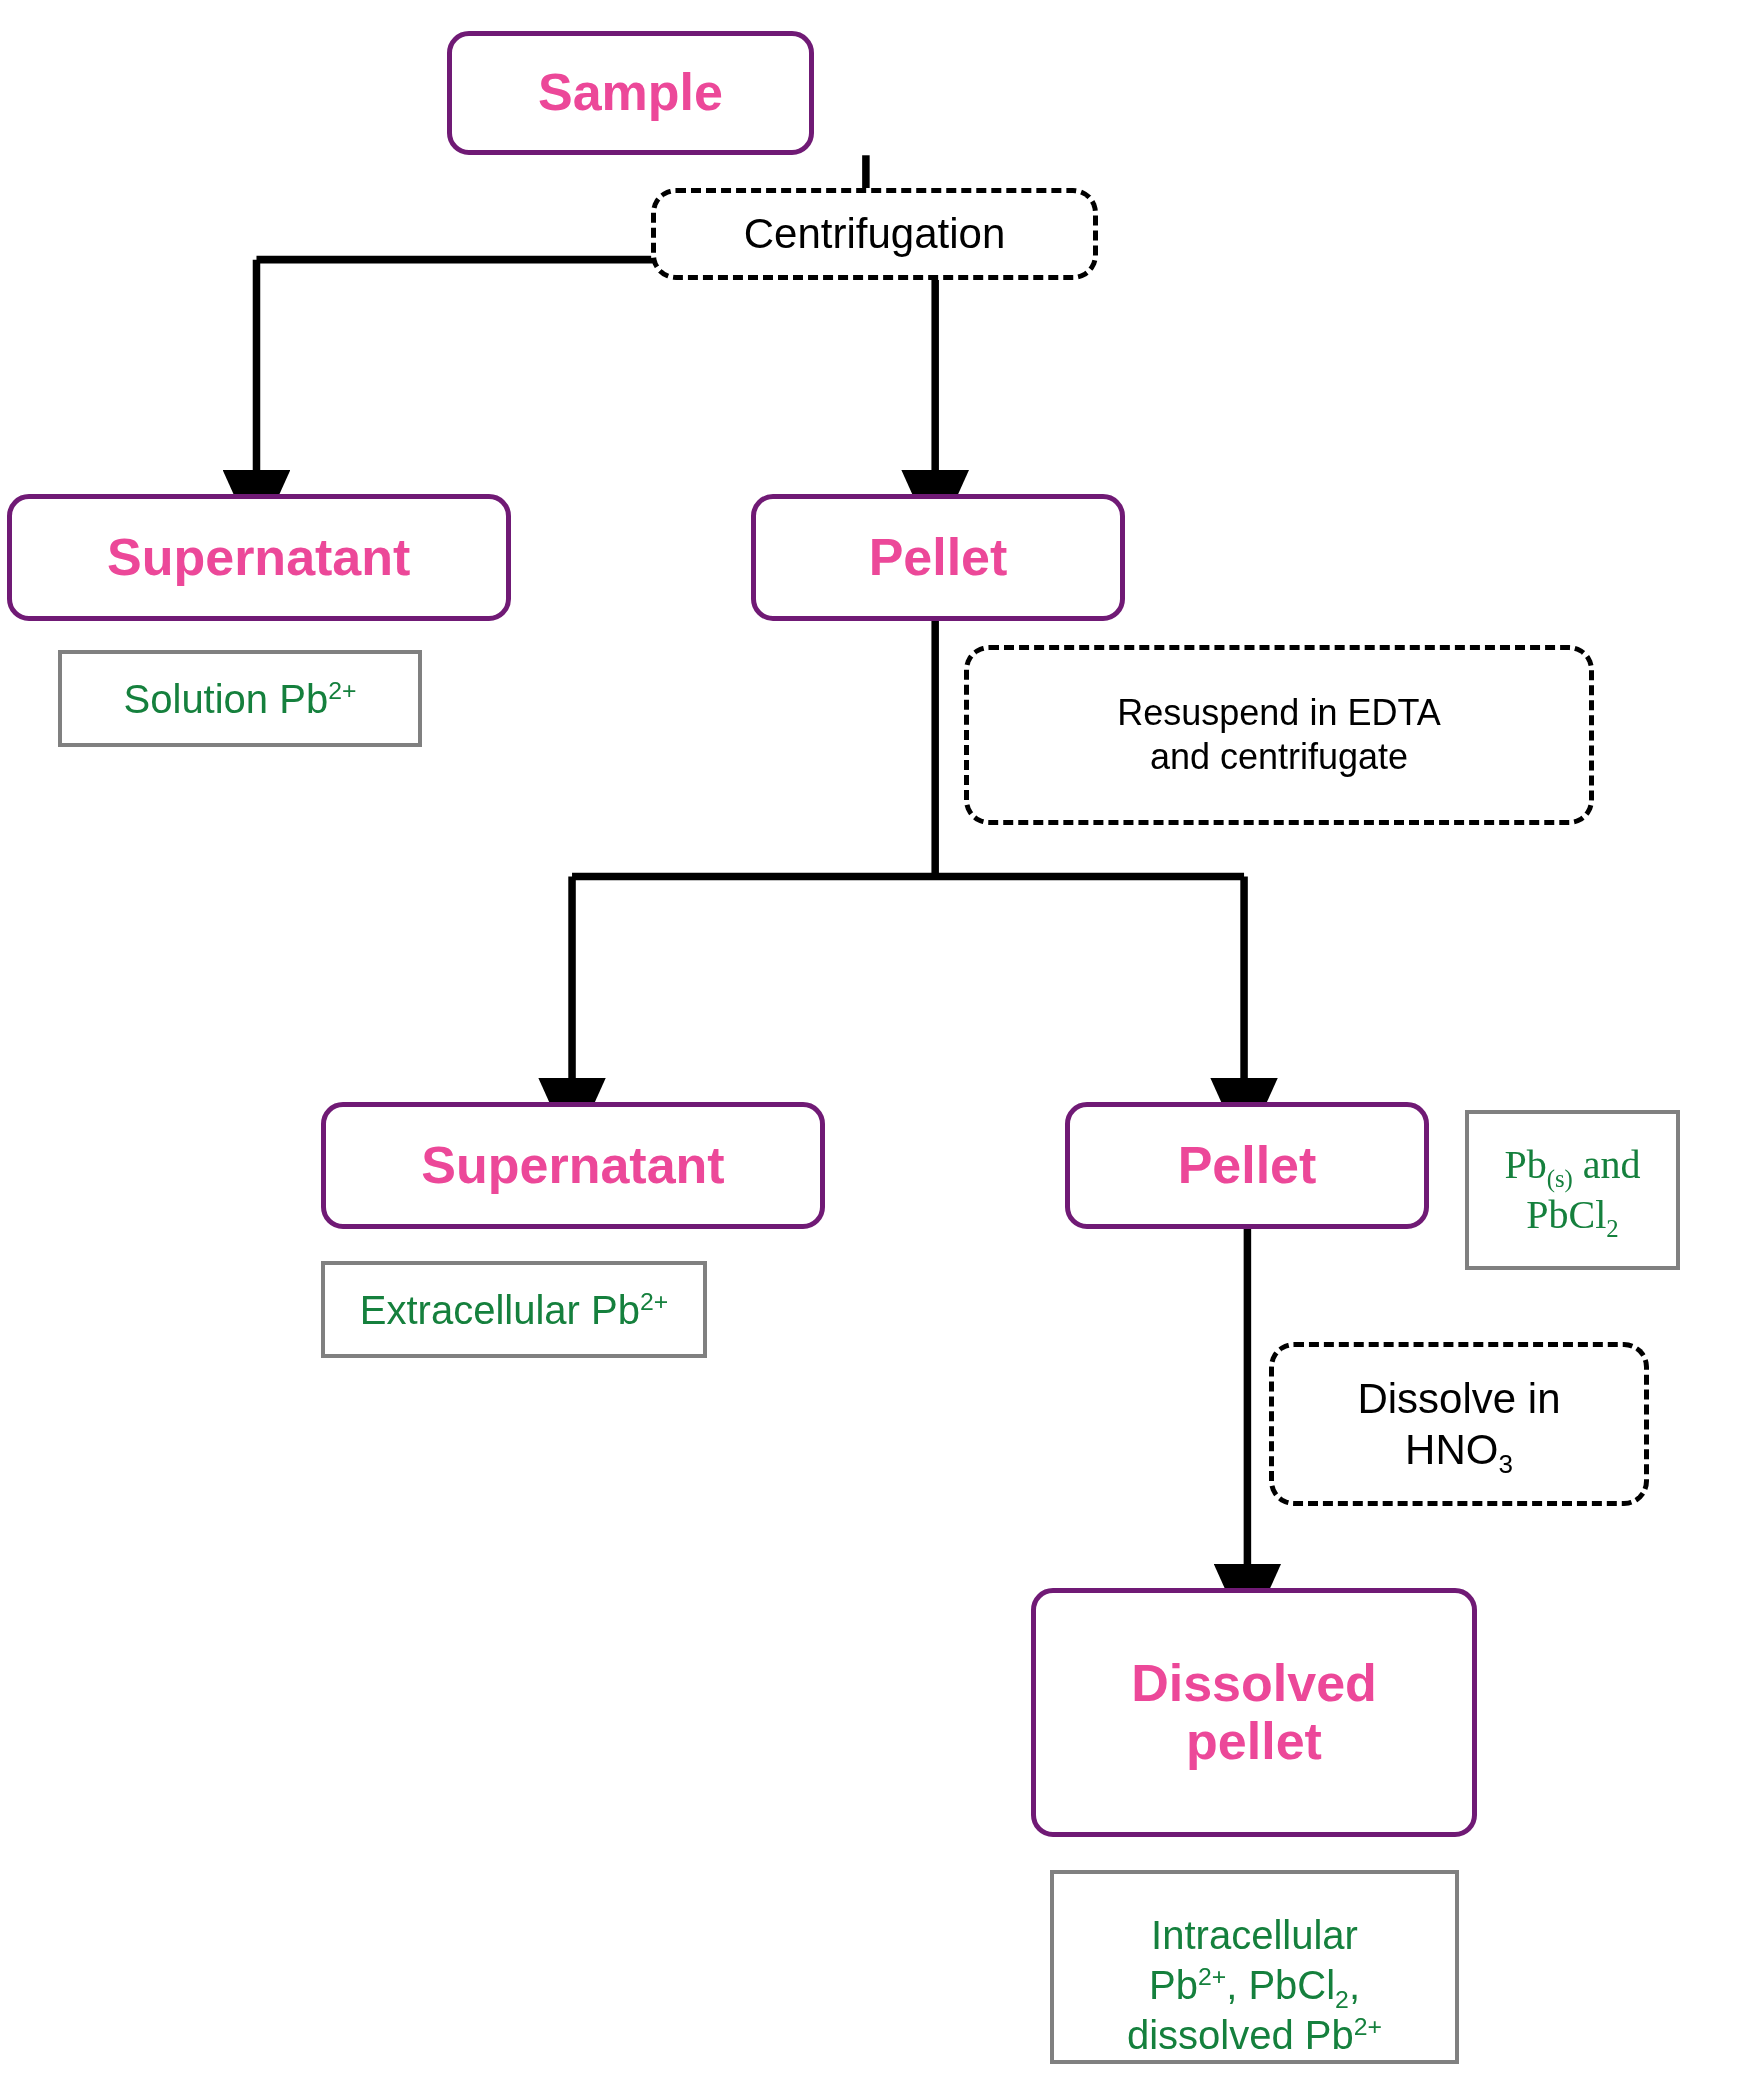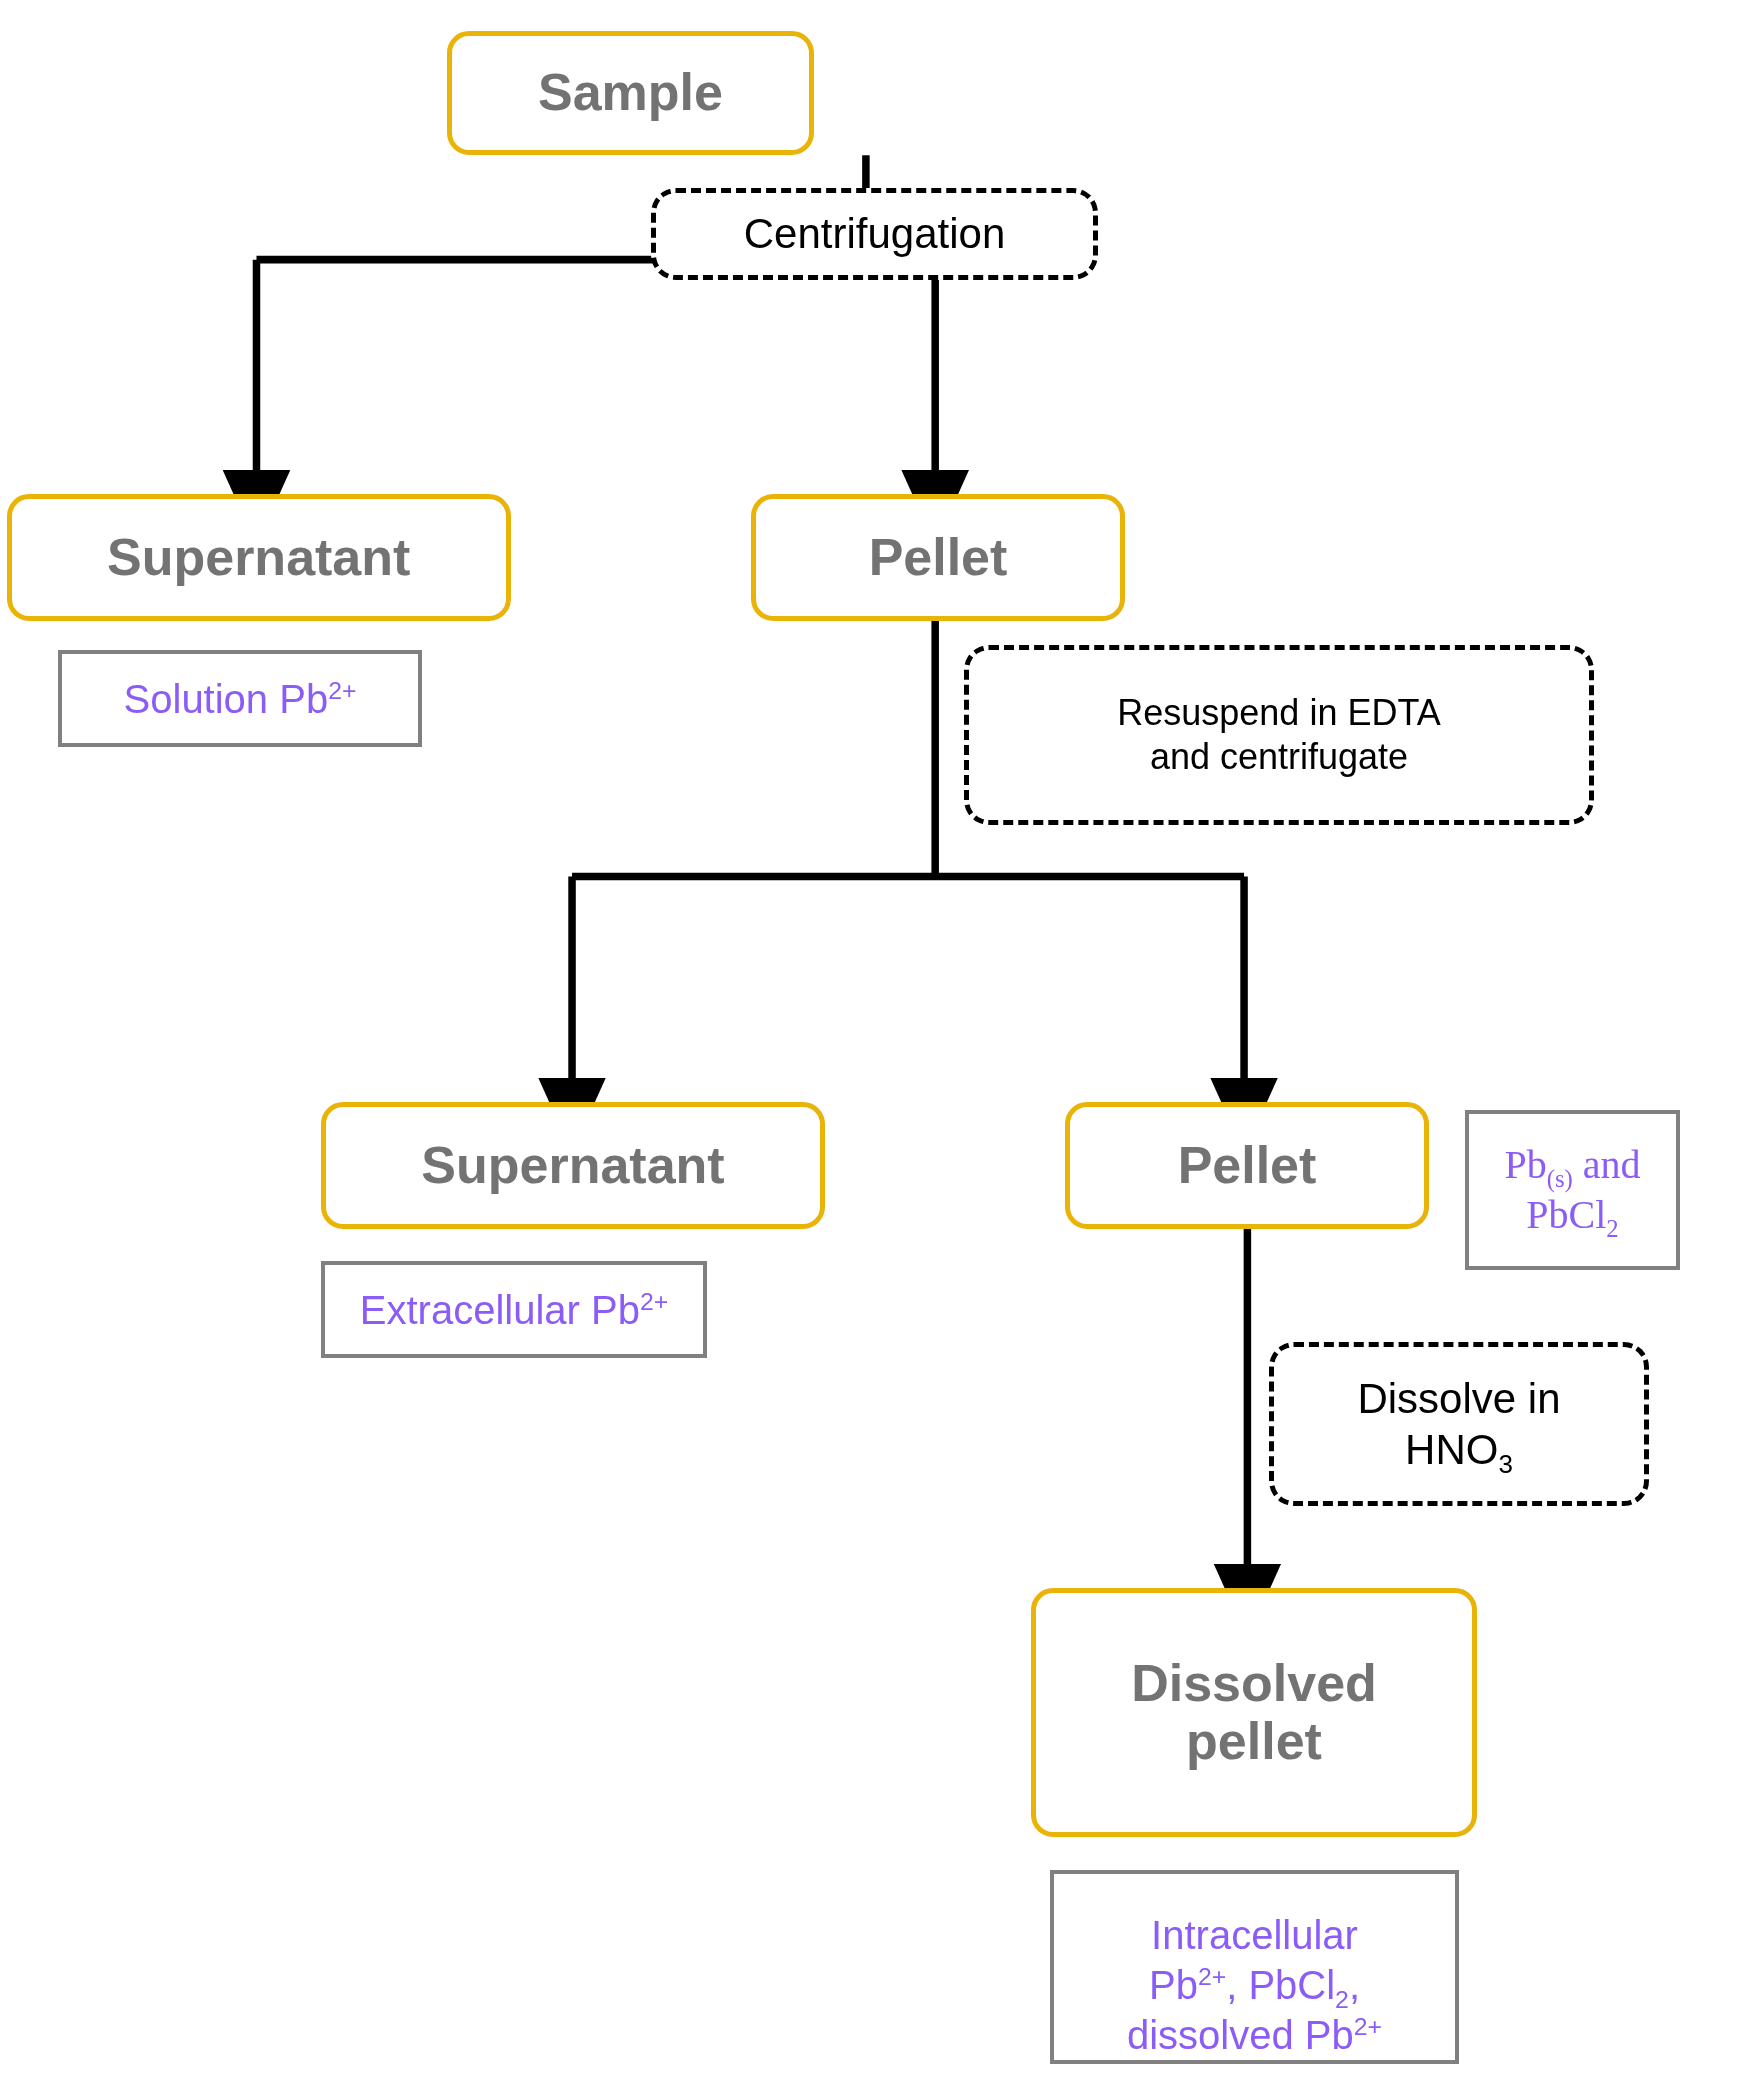--- a/index.html
+++ b/index.html
@@ -23,29 +23,29 @@
     top: 0;
     width: 1756px;
     height: 2077px;
     pointer-events: none;
   }
 
   
   .node {
     position: absolute;
     box-sizing: border-box;
-    border: 5px solid #eab308;
+    border: 5px solid #701a75;
     border-radius: 22px;
     background: #ffffff;
     display: flex;
     align-items: center;
     justify-content: center;
     text-align: center;
     font-weight: bold;
-    color: #737373;
+    color: #ec4899;
     line-height: 1.1;
     z-index: 3;
   }
 
   
   .action {
     position: absolute;
     box-sizing: border-box;
     border: 5.8px dashed #000000;
     border-radius: 25px;
@@ -62,21 +62,21 @@
   
   .note {
     position: absolute;
     box-sizing: border-box;
     border: 4.2px solid #808080;
     background: #ffffff;
     display: flex;
     align-items: center;
     justify-content: center;
     text-align: center;
-    color: #8b5cf6;
+    color: #15803d;
     line-height: 1.25;
     z-index: 4;
   }
 
   sub, sup {
     font-size: 62%;
     line-height: 0;
   }
 
   

